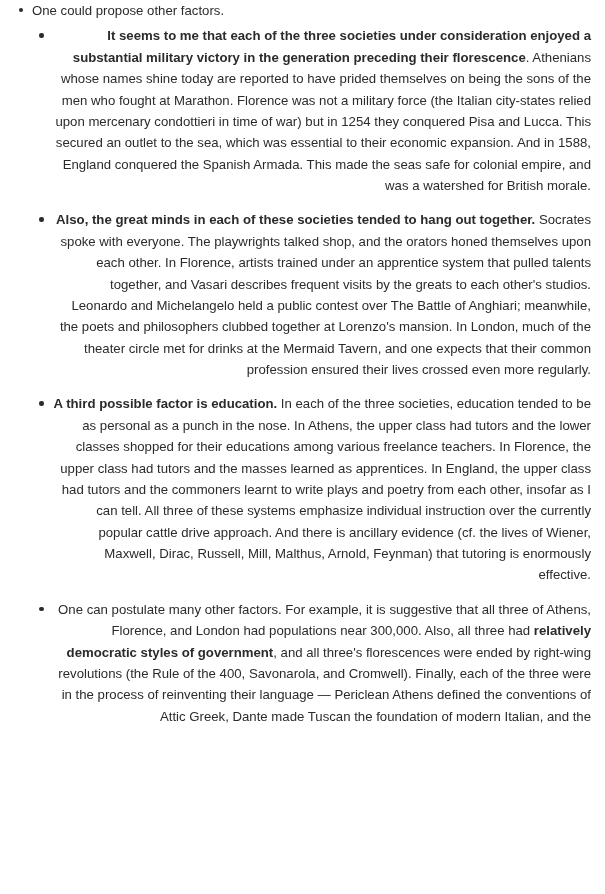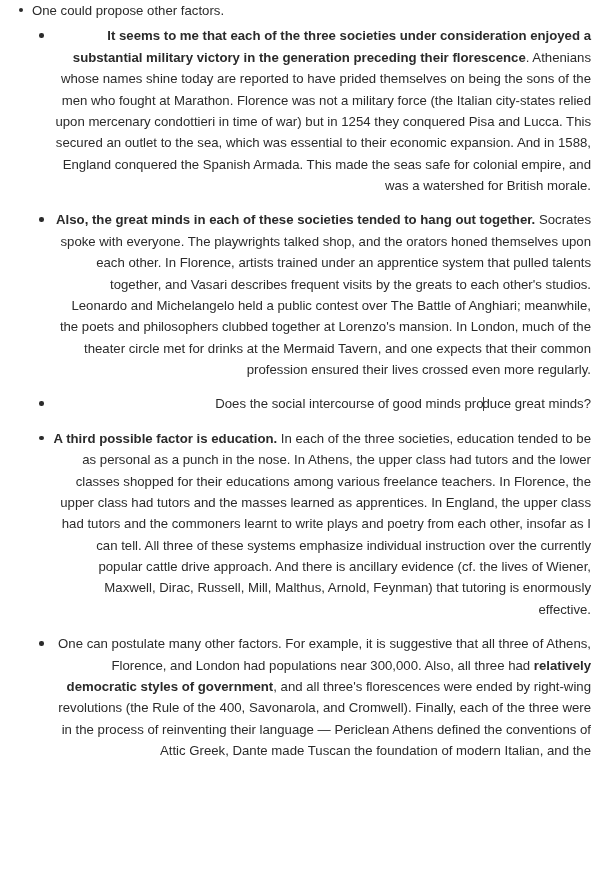--- a/index.html
+++ b/index.html
@@ -94,23 +94,20 @@
       <ul class="level2">
 
         <li>
           <div class="para"><span class="bold">It seems to me that each of the three societies under consideration enjoyed a substantial military victory in the generation preceding their florescence</span><span>. Athenians whose names shine today are reported to have prided themselves on being the sons of the men who fought at Marathon. Florence was not a military force (the Italian city-states relied upon mercenary condottieri in time of war) but in 1254 they conquered Pisa and Lucca. This secured an outlet to the sea, which was essential to their economic expansion. And in 1588, England conquered the Spanish Armada. This made the seas safe for colonial empire, and was a watershed for British morale.</span></div>
         </li>
 
         <li>
           <div class="para"><span class="bold">Also, the great minds in each of these societies tended to hang out together.</span><span> Socrates spoke with everyone. The playwrights talked shop, and the orators honed themselves upon each other. In Florence, artists trained under an apprentice system that pulled talents together, and Vasari describes frequent visits by the greats to each other's studios. Leonardo and Michelangelo held a public contest over The Battle of Anghiari; meanwhile, the poets and philosophers clubbed together at Lorenzo's mansion. In London, much of the theater circle met for drinks at the Mermaid Tavern, and one expects that their common profession ensured their lives crossed even more regularly.</span></div>
         </li>
 
-        <li>
-          <div class="para"><span>Does the social intercourse of good minds pro</span><span class="caret"></span><span>duce great minds?</span></div>
-        </li>
 
         <li>
           <div class="para"><span class="bold">A third possible factor is education.</span><span> In each of the three societies, education tended to be as personal as a punch in the nose. In Athens, the upper class had tutors and the lower classes shopped for their educations among various freelance teachers. In Florence, the upper class had tutors and the masses learned as apprentices. In England, the upper class had tutors and the commoners learnt to write plays and poetry from each other, insofar as I can tell. All three of these systems emphasize individual instruction over the currently popular cattle drive approach. And there is ancillary evidence (cf. the lives of Wiener, Maxwell, Dirac, Russell, Mill, Malthus, Arnold, Feynman) that tutoring is enormously effective.</span></div>
         </li>
 
         <li>
           <div class="para"><span>One can postulate many other factors. For example, it is suggestive that all three of Athens, Florence, and London had populations near 300,000. Also, all three had </span><span class="bold">relatively democratic styles of government</span><span>, and all three's florescences were ended by right-wing revolutions (the Rule of the 400, Savonarola, and Cromwell). Finally, each of the three were in the process of reinventing their language — Periclean Athens defined the conventions of Attic Greek, Dante made Tuscan the foundation of modern Italian, and the</span></div>
         </li>
 
       </ul>

